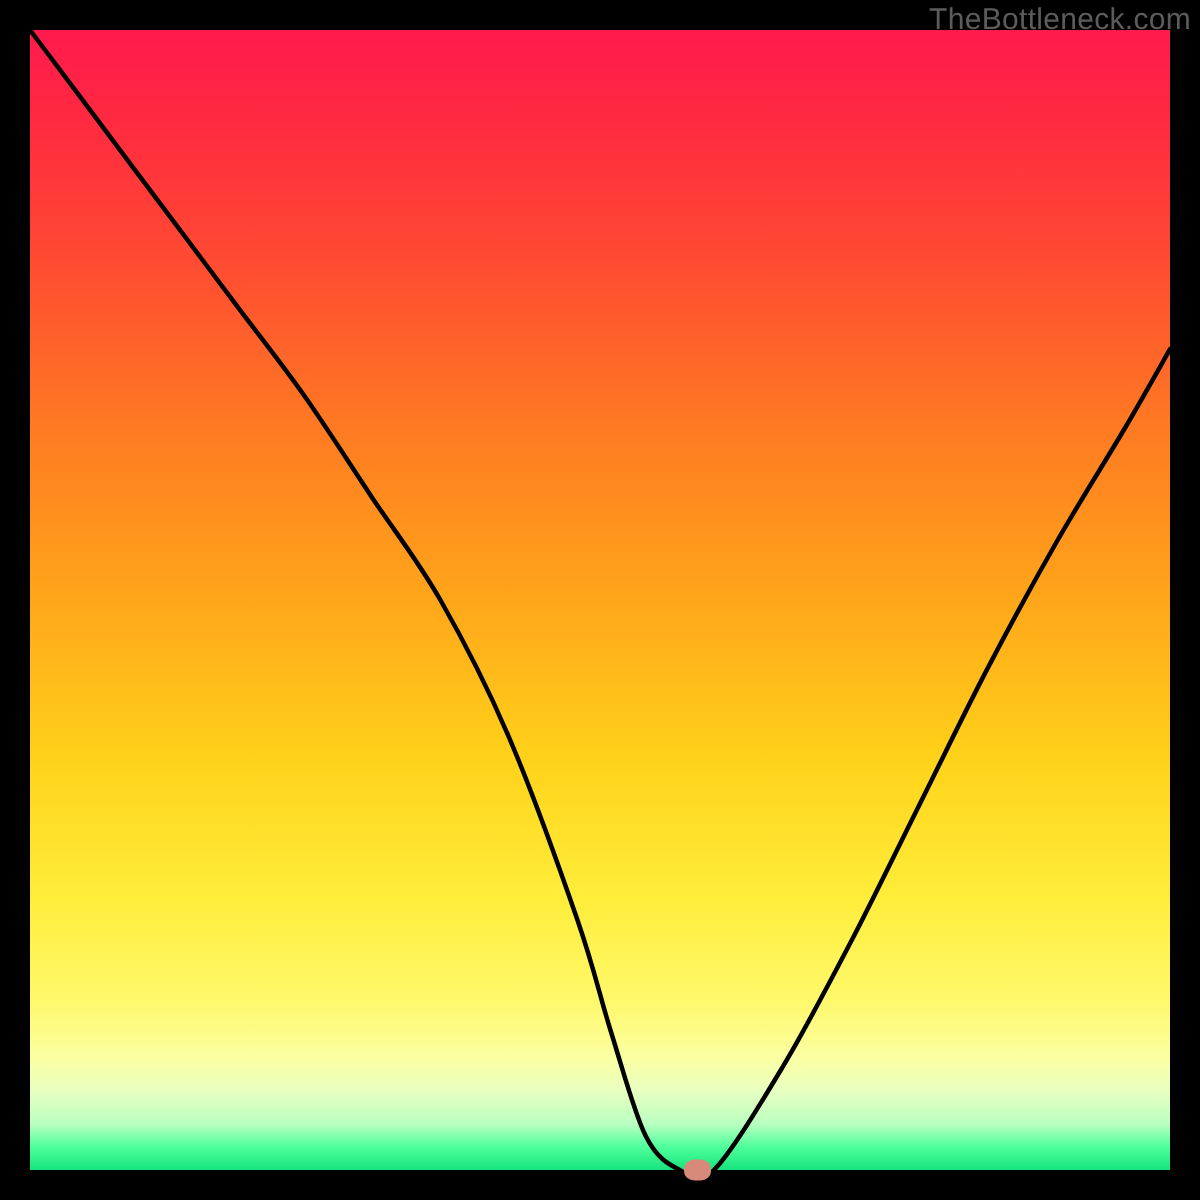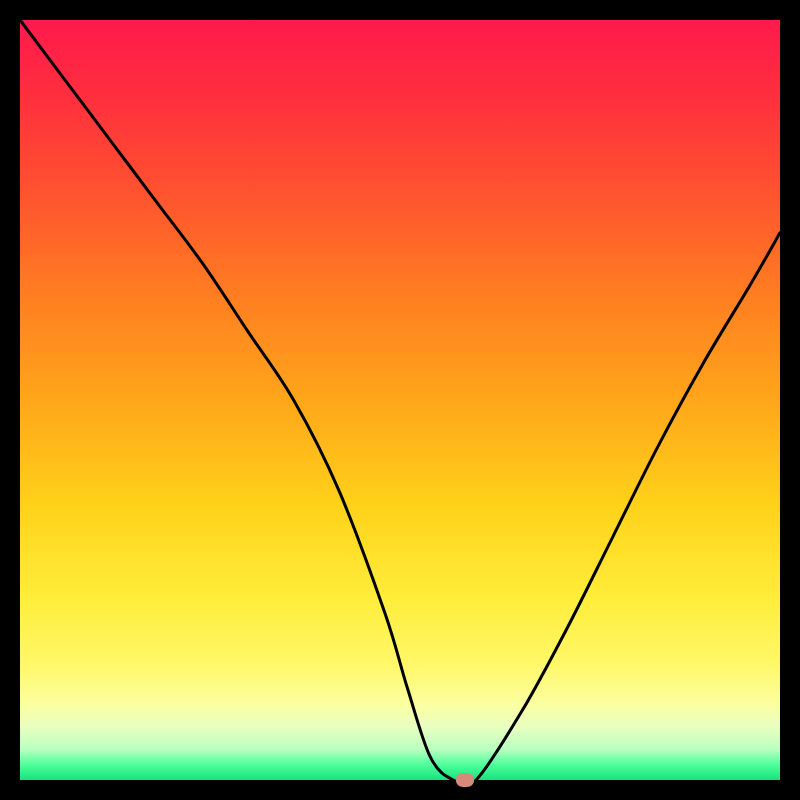--- a/index.html
+++ b/index.html
@@ -66,20 +66,21 @@
     border-radius: 7px / 6px;
     background: #d88a7a;
     transform: translate(-50%, -50%);
   }
 </style>
 </head>
 <body>
 
 <div class="frame">
 
+  <div class="attribution">TheBottleneck.com</div>
 
   <div class="plot">
 
     <svg class="curve" viewBox="0 0 760 760" preserveAspectRatio="none">
       <path id="curve-path" d="M 0.0 0.0 C 7.6 10.1, 30.4 40.5, 45.6 60.8 C 60.8 81.1, 76.0 101.3, 91.2 121.6 C 106.4 141.9, 121.6 162.1, 136.8 182.4 C 152.0 202.7, 167.2 221.7, 182.4 243.2 C 197.6 264.7, 212.8 288.8, 228.0 311.6 C 243.2 334.4, 258.4 353.4, 273.6 380.0 C 288.8 406.6, 304.0 435.7, 319.2 471.2 C 334.4 506.7, 353.4 559.9, 364.8 592.8 C 376.2 625.7, 380.0 644.7, 387.6 668.8 C 395.2 692.9, 402.8 722.0, 410.4 737.2 C 418.0 752.4, 425.6 756.2, 433.2 760.0 C 440.8 763.8, 444.6 771.4, 456.0 760.0 C 467.4 748.6, 486.4 716.9, 501.6 691.6 C 516.8 666.3, 532.0 637.1, 547.2 608.0 C 562.4 578.9, 577.6 547.2, 592.8 516.8 C 608.0 486.4, 623.2 454.7, 638.4 425.6 C 653.6 396.5, 668.8 368.6, 684.0 342.0 C 699.2 315.4, 716.9 287.5, 729.6 266.0 C 742.3 244.5, 754.9 221.7, 760.0 212.8" fill="none" stroke="#000" stroke-width="3" stroke-linecap="round" stroke-linejoin="round"></path>
     </svg>
 
     <div class="marker" id="marker" style="left: 444.6px; top: 760px; background: rgb(216, 138, 122);"></div>
 
   </div>

